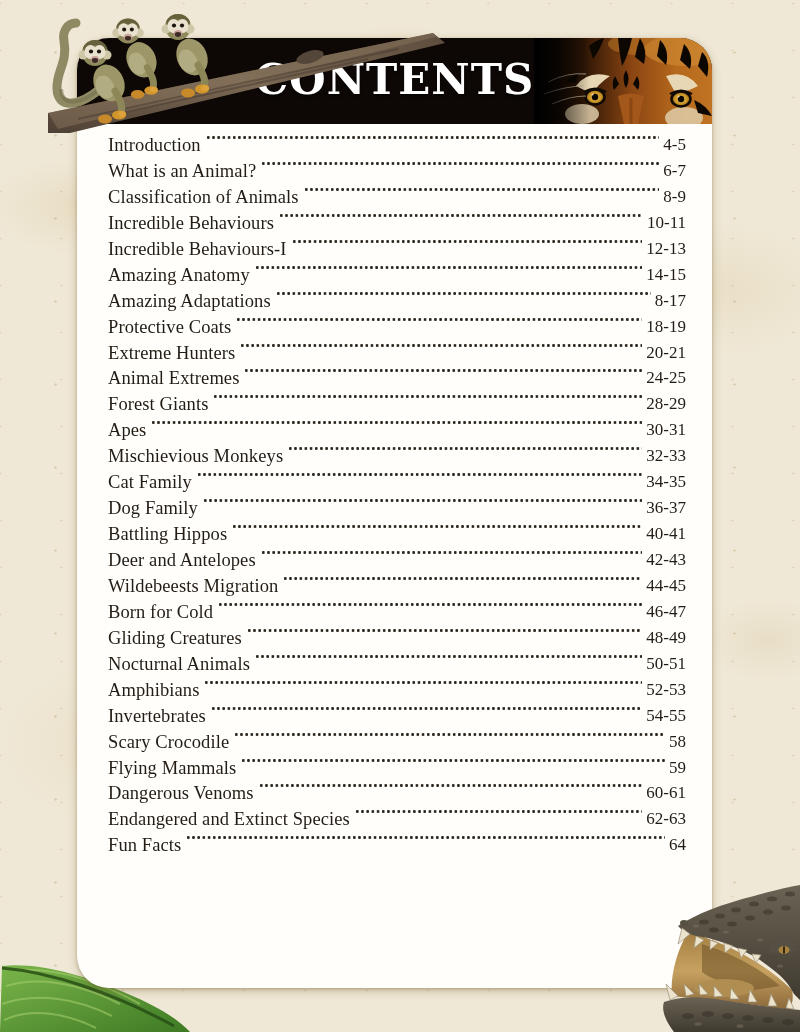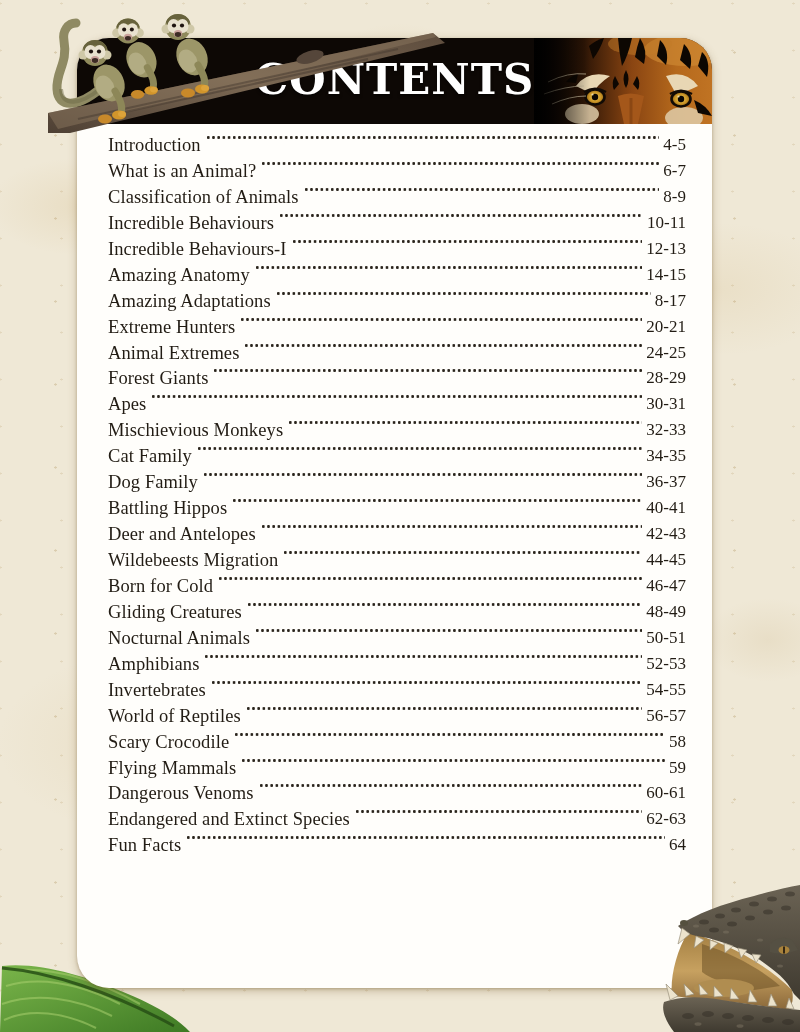--- a/index.html
+++ b/index.html
@@ -178,20 +178,25 @@
     <span class="leader"></span>
     <span class="pages">14-15</span>
   </div>
 
   <div class="row">
     <span class="label">Amazing Adaptations</span>
     <span class="leader"></span>
     <span class="pages">8-17</span>
   </div>
 
+  <div class="row">
+    <span class="label">Protective Coats</span>
+    <span class="leader"></span>
+    <span class="pages">18-19</span>
+  </div>
 
   <div class="row">
     <span class="label">Extreme Hunters</span>
     <span class="leader"></span>
     <span class="pages">20-21</span>
   </div>
 
 
   <div class="row">
     <span class="label">Animal Extremes</span>
@@ -272,25 +277,20 @@
     <span class="leader"></span>
     <span class="pages">52-53</span>
   </div>
 
   <div class="row">
     <span class="label">Invertebrates</span>
     <span class="leader"></span>
     <span class="pages">54-55</span>
   </div>
 
-  <div class="row">
-    <span class="label">World of Reptiles</span>
-    <span class="leader"></span>
-    <span class="pages">56-57</span>
-  </div>
 
   <div class="row">
     <span class="label">Scary Crocodile</span>
     <span class="leader"></span>
     <span class="pages">58</span>
   </div>
 
   <div class="row">
     <span class="label">Flying Mammals</span>
     <span class="leader"></span>

